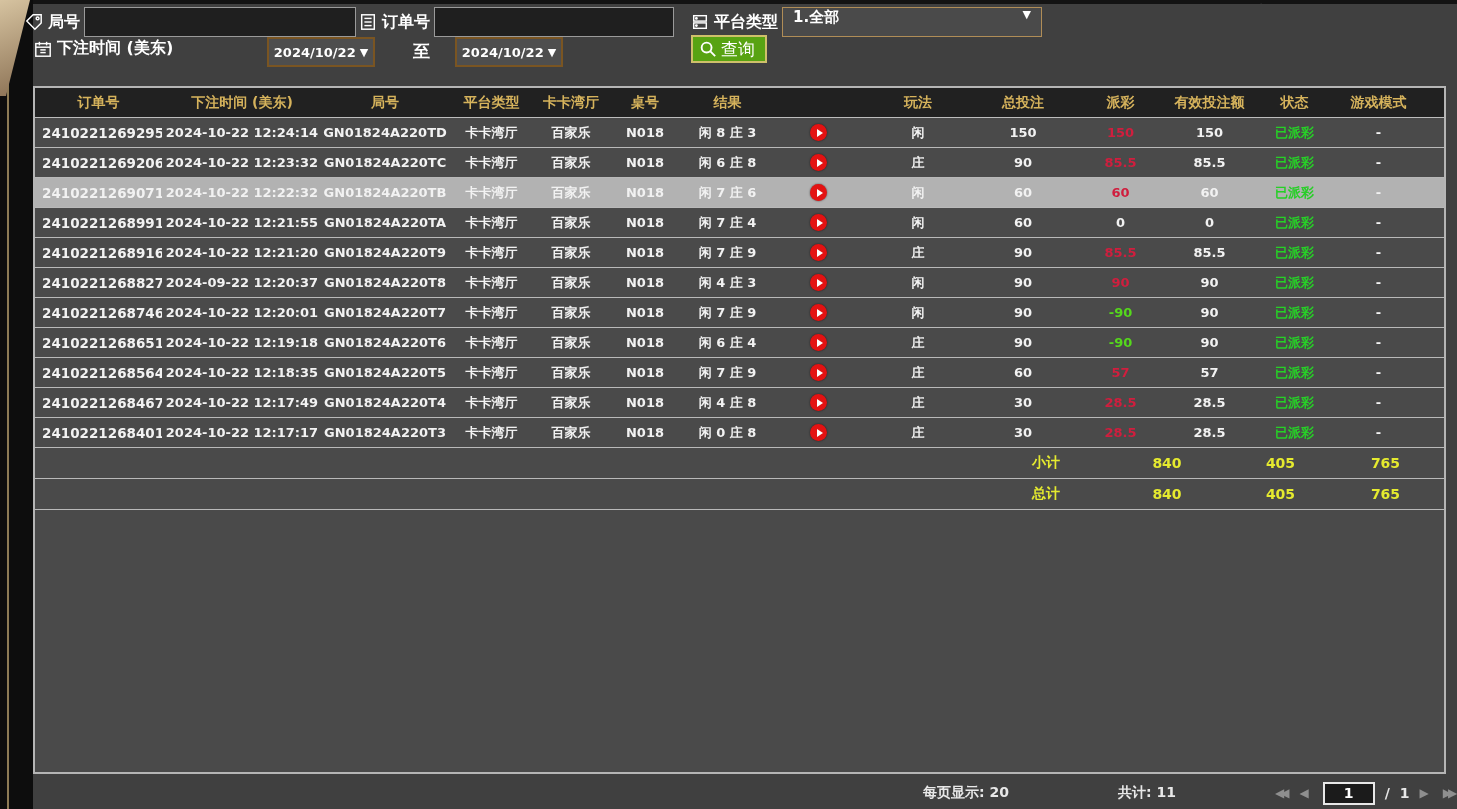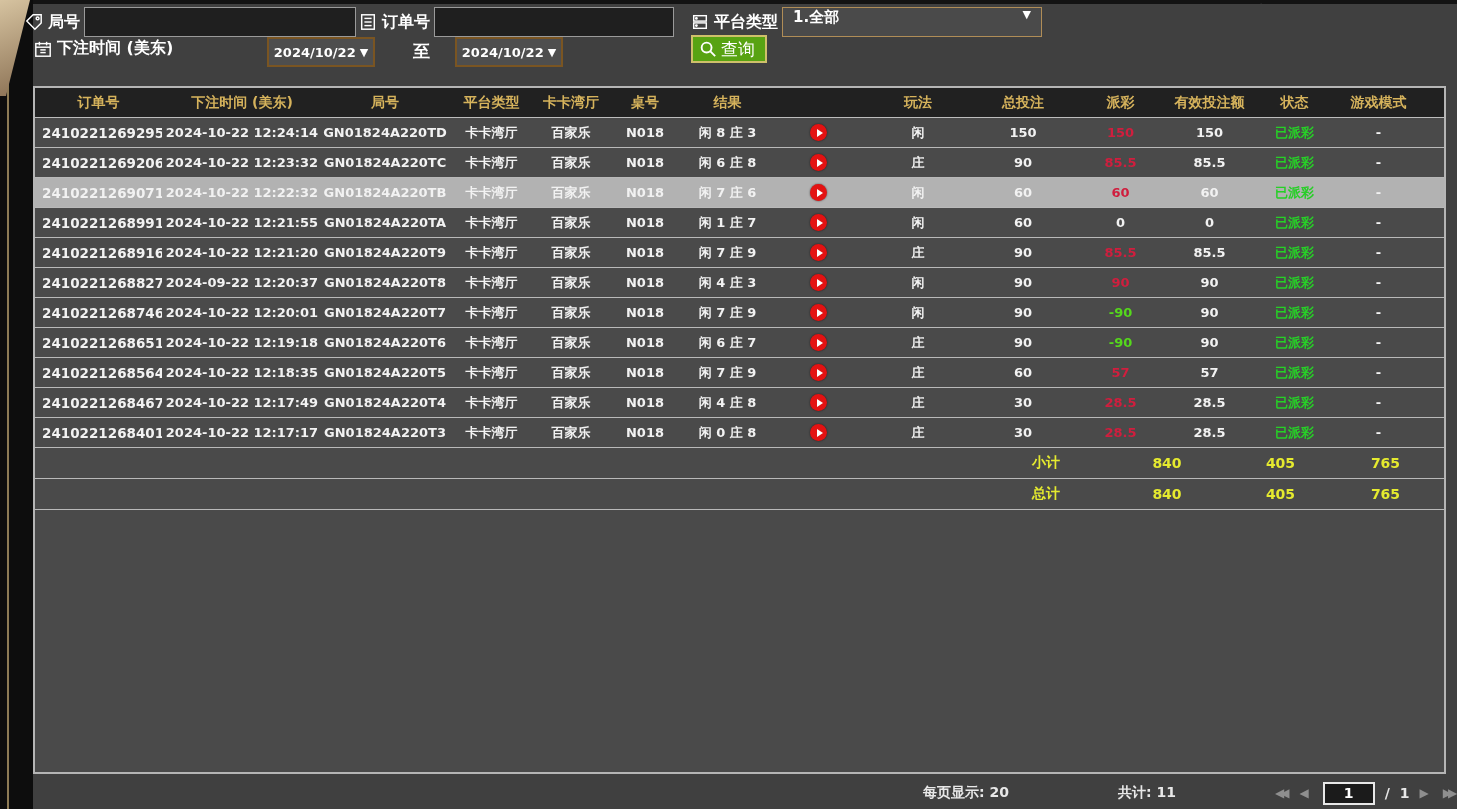--- a/index.html
+++ b/index.html
@@ -251,21 +251,21 @@
           <div class="cell">60</div>
           <div class="cell status-green">已派彩</div>
           <div class="cell">-</div>
         </div><div class="trow grid">
           <div class="cell left">241022126899106</div>
           <div class="cell">2024-10-22 12:21:55</div>
           <div class="cell">GN01824A220TA</div>
           <div class="cell">卡卡湾厅</div>
           <div class="cell">百家乐</div>
           <div class="cell">N018</div>
-          <div class="cell">闲 1 庄 7</div>
+          <div class="cell">闲 7 庄 4</div>
           <div class="cell">
             <span class="play-btn">
               <span class="tri"></span>
             </span>
           </div>
           <div class="cell">闲</div>
           <div class="cell">60</div>
           <div class="cell pay-white">0</div>
           <div class="cell">0</div>
           <div class="cell status-green">已派彩</div>
@@ -327,21 +327,21 @@
           <div class="cell">90</div>
           <div class="cell status-green">已派彩</div>
           <div class="cell">-</div>
         </div><div class="trow grid">
           <div class="cell left">241022126865180</div>
           <div class="cell">2024-10-22 12:19:18</div>
           <div class="cell">GN01824A220T6</div>
           <div class="cell">卡卡湾厅</div>
           <div class="cell">百家乐</div>
           <div class="cell">N018</div>
-          <div class="cell">闲 6 庄 7</div>
+          <div class="cell">闲 6 庄 4</div>
           <div class="cell">
             <span class="play-btn">
               <span class="tri"></span>
             </span>
           </div>
           <div class="cell">庄</div>
           <div class="cell">90</div>
           <div class="cell pay-green">-90</div>
           <div class="cell">90</div>
           <div class="cell status-green">已派彩</div>

